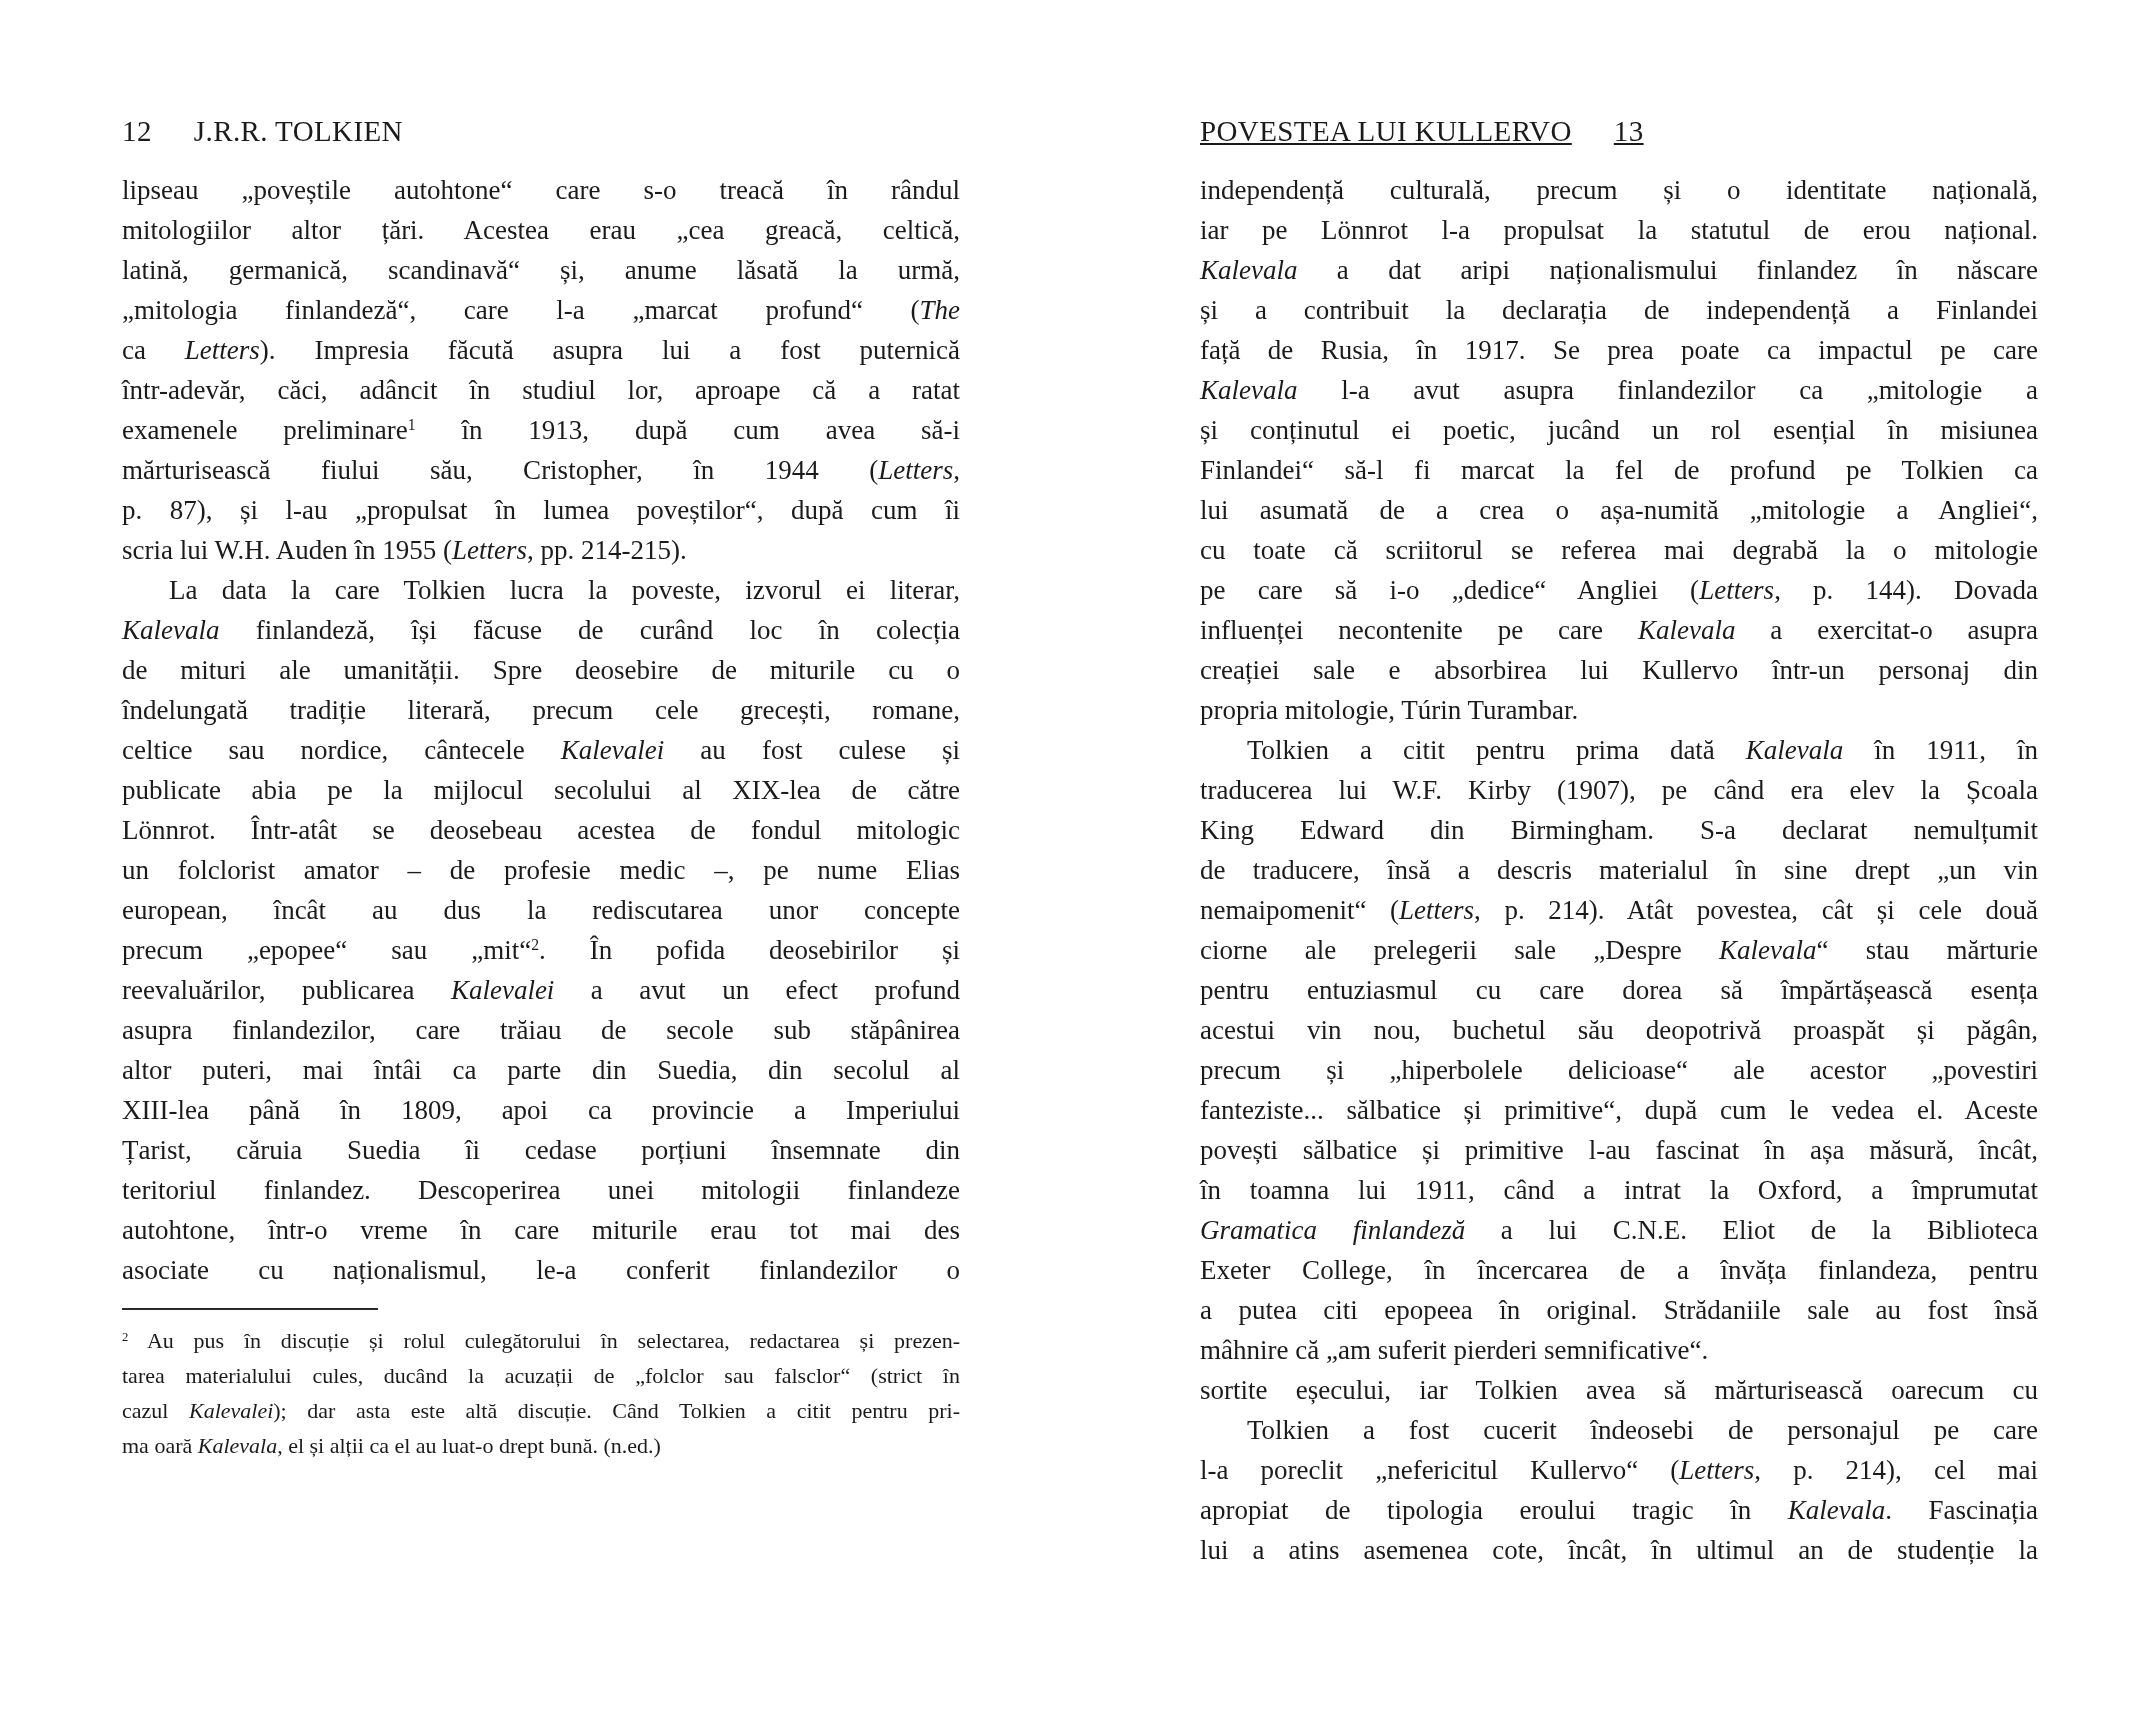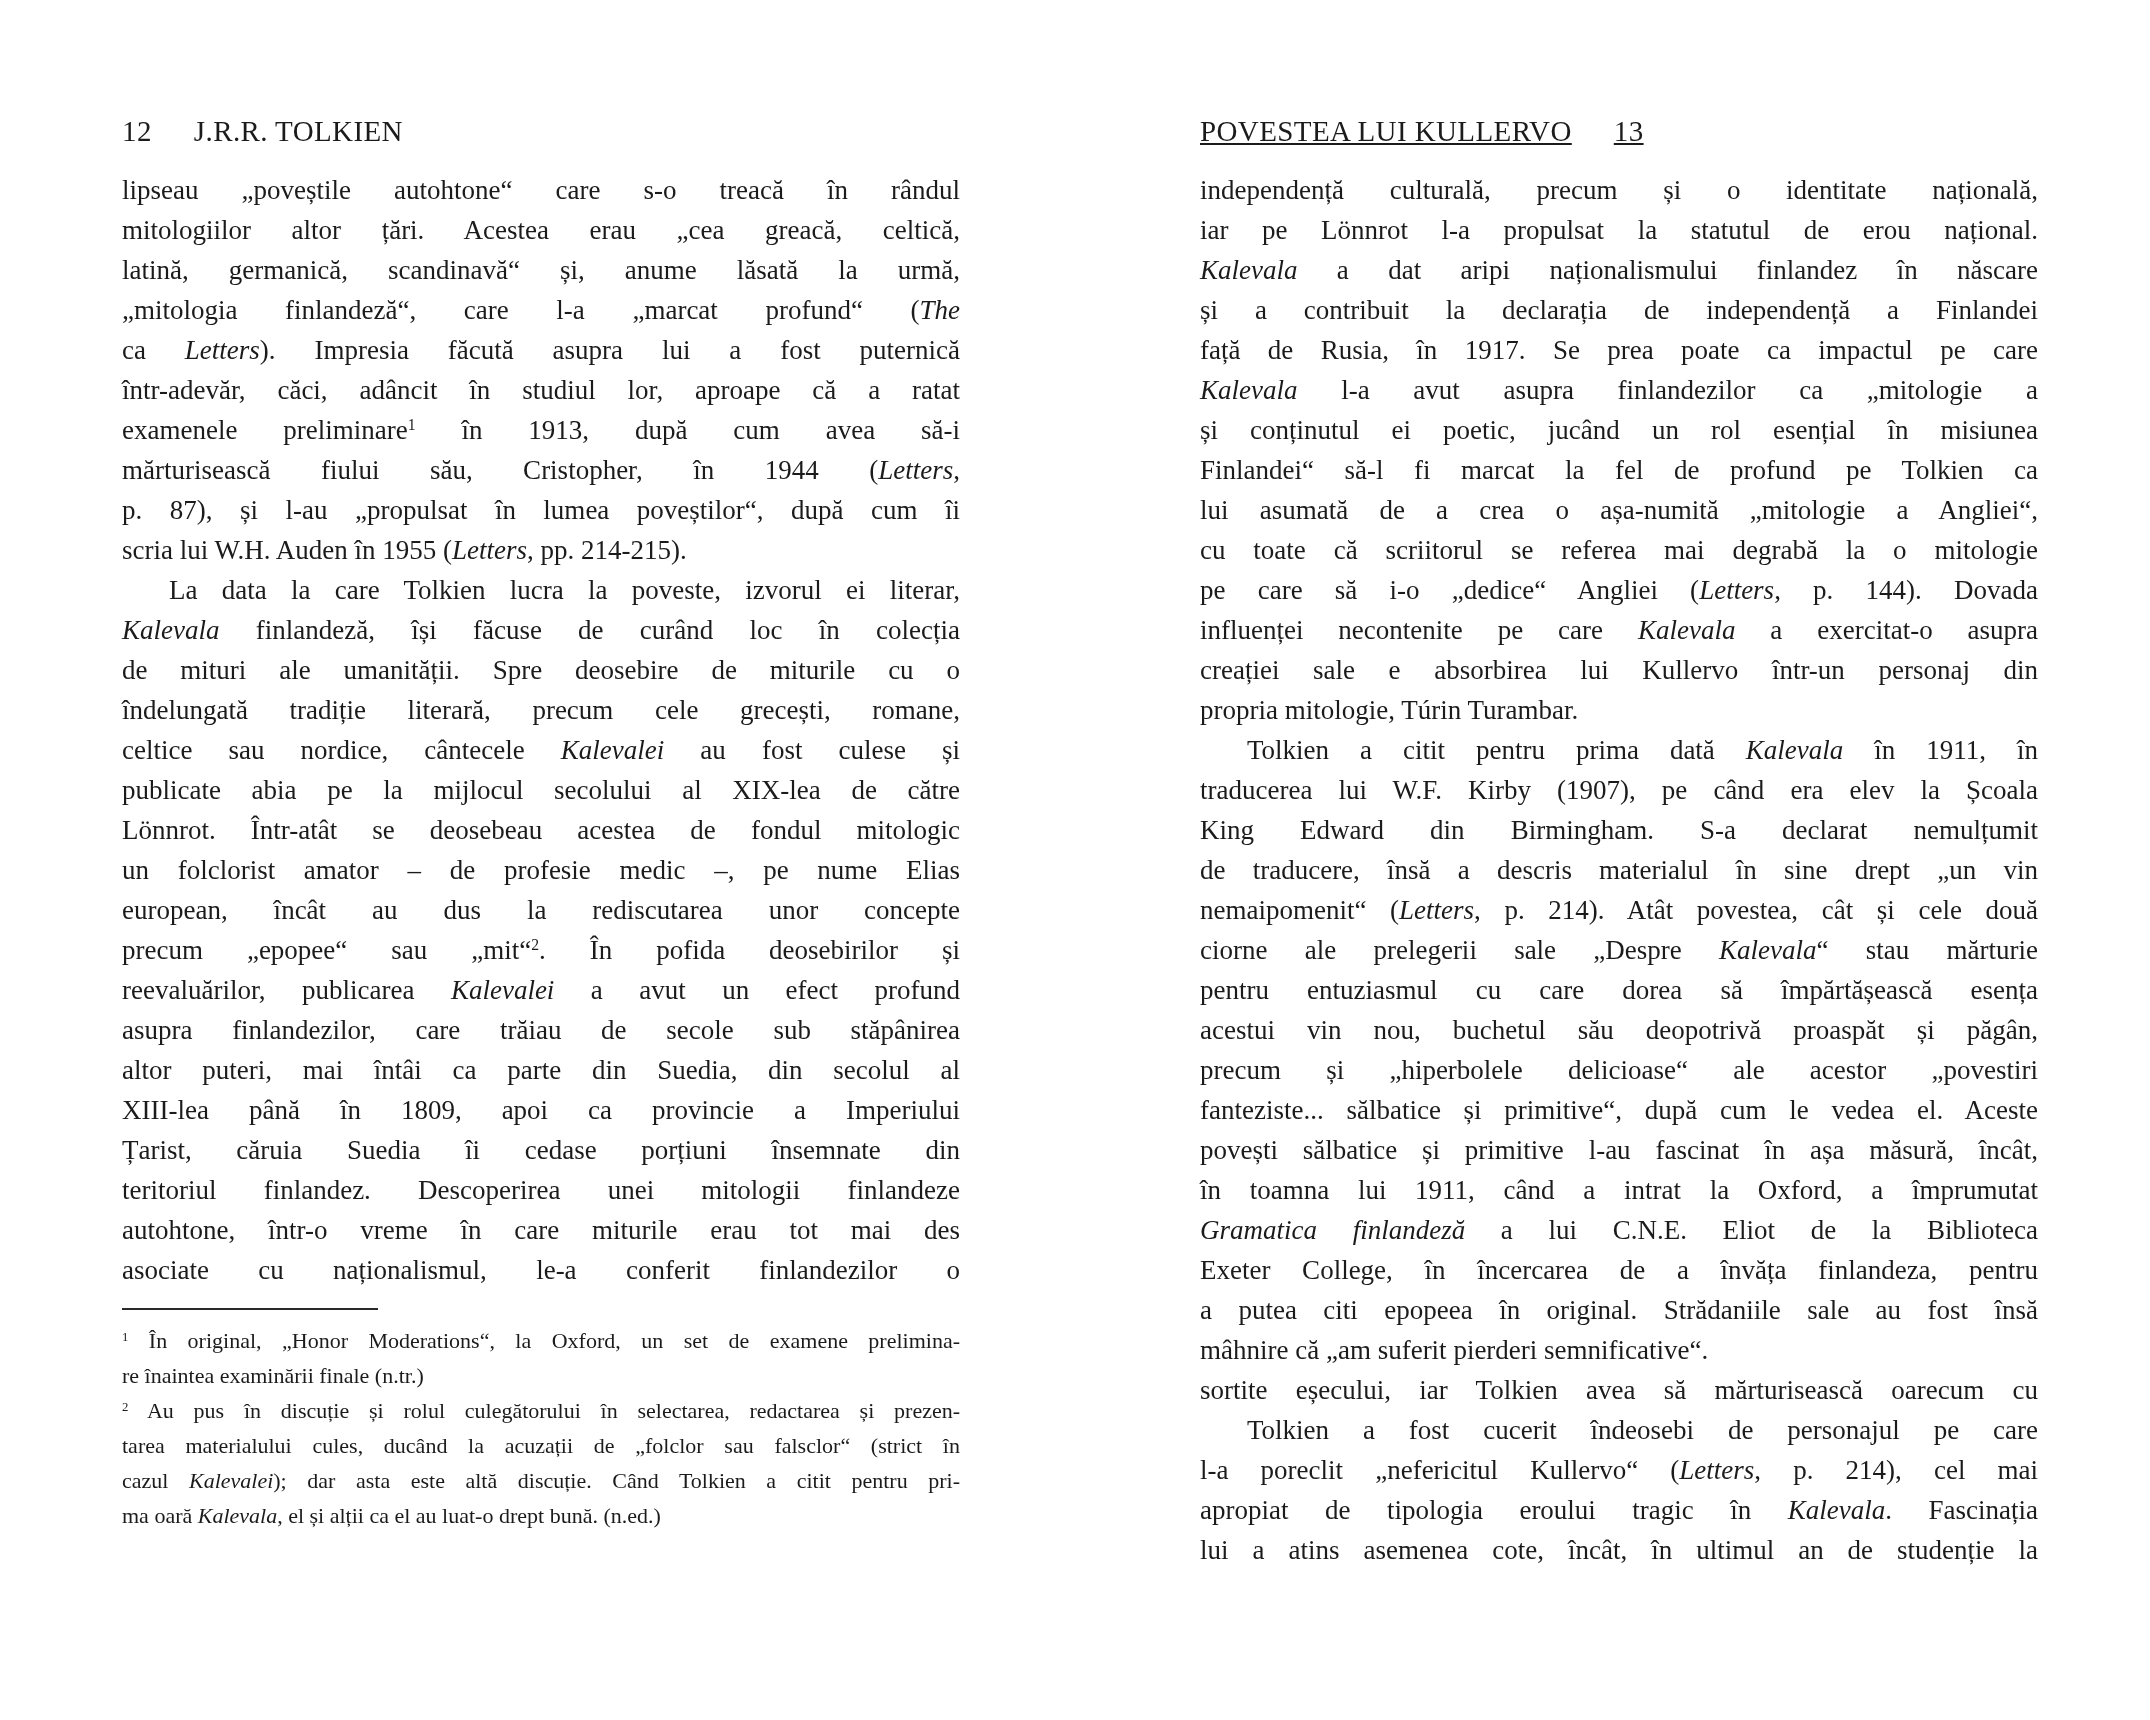--- a/index.html
+++ b/index.html
@@ -115,24 +115,20 @@
           <div class="line"><span>XIII-lea până în 1809, apoi ca provincie a Imperiului</span></div>
           <div class="line"><span>Țarist, căruia Suedia îi cedase porțiuni însemnate din</span></div>
           <div class="line"><span>teritoriul finlandez. Descoperirea unei mitologii finlandeze</span></div>
           <div class="line"><span>autohtone, într-o vreme în care miturile erau tot mai des</span></div>
           <div class="line"><span>asociate cu naționalismul, le-a conferit finlandezilor o</span></div>
         </div>
       </div>
     <div class="footnote-rule"></div>
     <div class="footnotes" id="footnotes-left">
         <div class="para">
-          <div class="line"><sup>1</sup><span> În original, „Honor Moderations“, la Oxford, un set de examene prelimina-</span></div>
-          <div class="line lastline"><span>re înaintea examinării finale (n.tr.)</span></div>
-        </div>
-        <div class="para">
           <div class="line"><sup>2</sup><span> Au pus în discuție și rolul culegătorului în selectarea, redactarea și prezen-</span></div>
           <div class="line"><span>tarea materialului cules, ducând la acuzații de „folclor sau falsclor“ (strict în</span></div>
           <div class="line"><span>cazul </span><i>Kalevalei</i><span>); dar asta este altă discuție. Când Tolkien a citit pentru pri-</span></div>
           <div class="line lastline"><span>ma oară </span><i>Kalevala</i><span>, el și alții ca el au luat-o drept bună. (n.ed.)</span></div>
         </div>
       </div>
   </section>
 
   <section class="page page-right">
     <header class="running-head rh-right">

